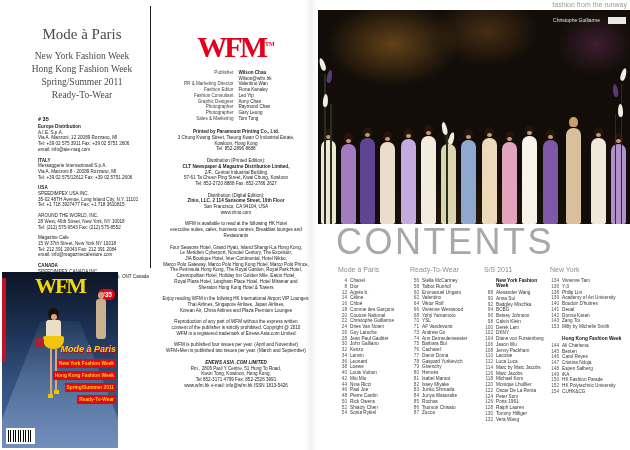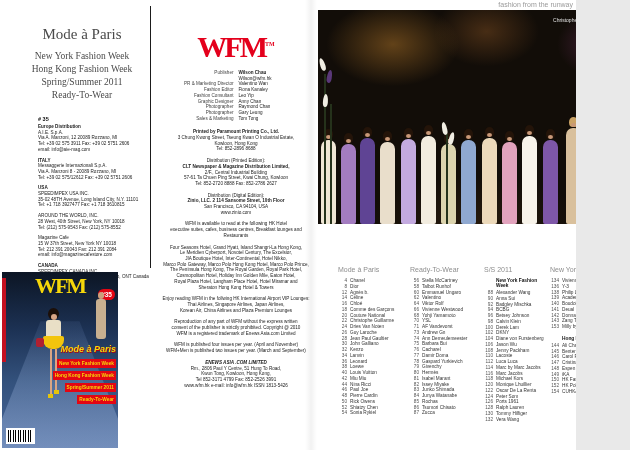--- a/index.html
+++ b/index.html
@@ -1,16 +1,16 @@
 <!DOCTYPE html>
 <html><head>
 <meta charset="utf-8">
 <style>
   html,body{margin:0;padding:0;background:#e9e9e9;}
-  .sheet{position:relative;width:576px;height:450px;background:#ffffff;overflow:hidden;
+  .sheet{position:relative;width:630px;height:450px;background:#ffffff;overflow:hidden;
          font-family:"Liberation Sans",sans-serif;color:#333;}
   
   .left-heading{position:absolute;left:14px;top:26px;width:136px;text-align:center;
     font-family:"Liberation Serif",serif;color:#4a4a4a;}
   .left-heading .title{font-size:15px;margin-bottom:7px;}
   .left-heading .hline{font-size:9.5px;line-height:13px;}
   .issue{position:absolute;left:38px;top:116px;font-size:5.5px;font-weight:bold;color:#111;}
   .dist{position:absolute;left:38px;top:124px;width:112px;font-size:4.6px;line-height:5.7px;color:#222;}
   .dist .block{margin-bottom:5px;}
   .dist .bhead{font-weight:bold;}
@@ -345,20 +345,21 @@
     </div>
     <div>
       <div class="stem" style="right:8px;bottom:0;height:140px;"></div>
       <div class="stem" style="right:14px;bottom:0;height:110px;"></div>
       <div class="petal" style="right:4px;top:58px;transform:rotate(16deg);"></div>
       <div class="petal p" style="right:12px;top:74px;transform:rotate(-8deg);"></div>
       <div class="petal" style="right:7px;top:94px;transform:rotate(-2deg);"></div>
     </div>
   </div>
 
+  <div class="contents-title">CONTENTS</div>
   <div class="contents-cols" id="contents-cols">
       <div class="ccol ccol0">
         <div class="chead">Mode à Paris</div>
         <div class="citem">
           <span class="n">4</span>
           <span class="nm">Chanel</span>
         </div>
         <div class="citem">
           <span class="n">8</span>
           <span class="nm">Dior</span>

